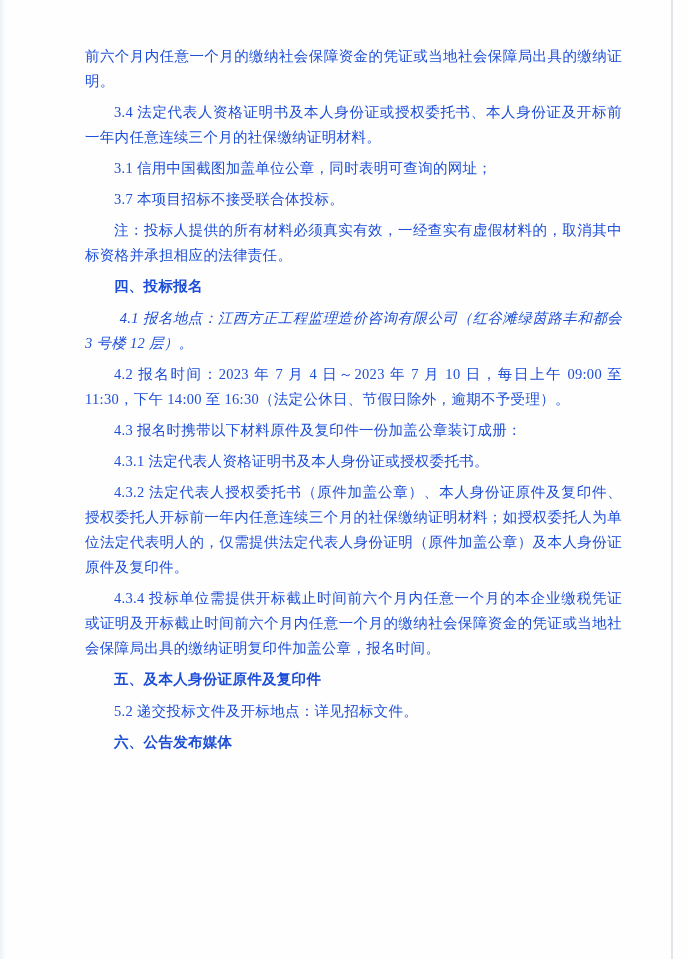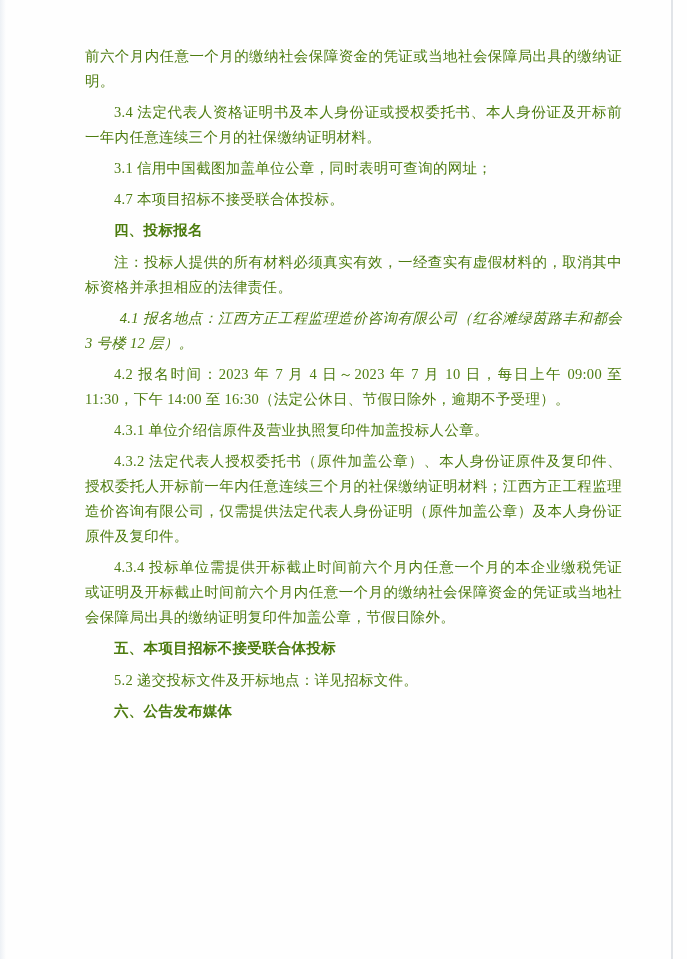--- a/index.html
+++ b/index.html
@@ -7,21 +7,21 @@
     padding: 0;
     background: #ffffff;
   }
   .page {
     position: relative;
     width: 687px;
     height: 959px;
     background: #fefefe;
     overflow: hidden;
     font-family: "Liberation Serif", "DejaVu Serif", serif;
-    color: #4d7c0f;
+    color: #1d4ed8;
   }
   .content {
     position: absolute;
     top: 44px;
     left: 85px;
     width: 537px;
   }
   .para {
     font-size: 14.5px;
     line-height: 25px;
@@ -63,28 +63,29 @@
 </head>
 <body>
 
 <div class="page">
   <div class="scan-tint"></div>
 
   <div class="content">
     <p class="para no-indent">前六个月内任意一个月的缴纳社会保障资金的凭证或当地社会保障局出具的缴纳证明。</p>
     <p class="para">3.4 法定代表人资格证明书及本人身份证或授权委托书、本人身份证及开标前一年内任意连续三个月的社保缴纳证明材料。</p>
     <p class="para">3.1 信用中国截图加盖单位公章，同时表明可查询的网址；</p>
-    <p class="para">4.7 本项目招标不接受联合体投标。</p>
+    <p class="para">3.7 本项目招标不接受联合体投标。</p>
+    <p class="para">注：投标人提供的所有材料必须真实有效，一经查实有虚假材料的，取消其中标资格并承担相应的法律责任。</p>
     <p class="para heading">四、投标报名</p>
-    <p class="para">注：投标人提供的所有材料必须真实有效，一经查实有虚假材料的，取消其中标资格并承担相应的法律责任。</p>
     <p class="para indent-more">4.1 报名地点：江西方正工程监理造价咨询有限公司（红谷滩绿茵路丰和都会 3 号楼 12 层）。</p>
     <p class="para">4.2 报名时间：2023 年 7 月 4 日～2023 年 7 月 10 日，每日上午 09:00 至 11:30，下午 14:00 至 16:30（法定公休日、节假日除外，逾期不予受理）。</p>
-    <p class="para">4.3.1 单位介绍信原件及营业执照复印件加盖投标人公章。</p>
-    <p class="para">4.3.2 法定代表人授权委托书（原件加盖公章）、本人身份证原件及复印件、授权委托人开标前一年内任意连续三个月的社保缴纳证明材料；江西方正工程监理造价咨询有限公司，仅需提供法定代表人身份证明（原件加盖公章）及本人身份证原件及复印件。</p>
-    <p class="para">4.3.4 投标单位需提供开标截止时间前六个月内任意一个月的本企业缴税凭证或证明及开标截止时间前六个月内任意一个月的缴纳社会保障资金的凭证或当地社会保障局出具的缴纳证明复印件加盖公章，节假日除外。</p>
-    <p class="para heading">五、本项目招标不接受联合体投标</p>
+    <p class="para">4.3  报名时携带以下材料原件及复印件一份加盖公章装订成册：</p>
+    <p class="para">4.3.1 法定代表人资格证明书及本人身份证或授权委托书。</p>
+    <p class="para">4.3.2 法定代表人授权委托书（原件加盖公章）、本人身份证原件及复印件、授权委托人开标前一年内任意连续三个月的社保缴纳证明材料；如授权委托人为单位法定代表明人的，仅需提供法定代表人身份证明（原件加盖公章）及本人身份证原件及复印件。</p>
+    <p class="para">4.3.4 投标单位需提供开标截止时间前六个月内任意一个月的本企业缴税凭证或证明及开标截止时间前六个月内任意一个月的缴纳社会保障资金的凭证或当地社会保障局出具的缴纳证明复印件加盖公章，报名时间。</p>
+    <p class="para heading">五、及本人身份证原件及复印件</p>
     <p class="para">5.2 递交投标文件及开标地点：详见招标文件。</p>
     <p class="para heading">六、公告发布媒体</p>
 
   </div>
 
   <div class="scan-edge"></div>
 </div>
 
 </body></html>

